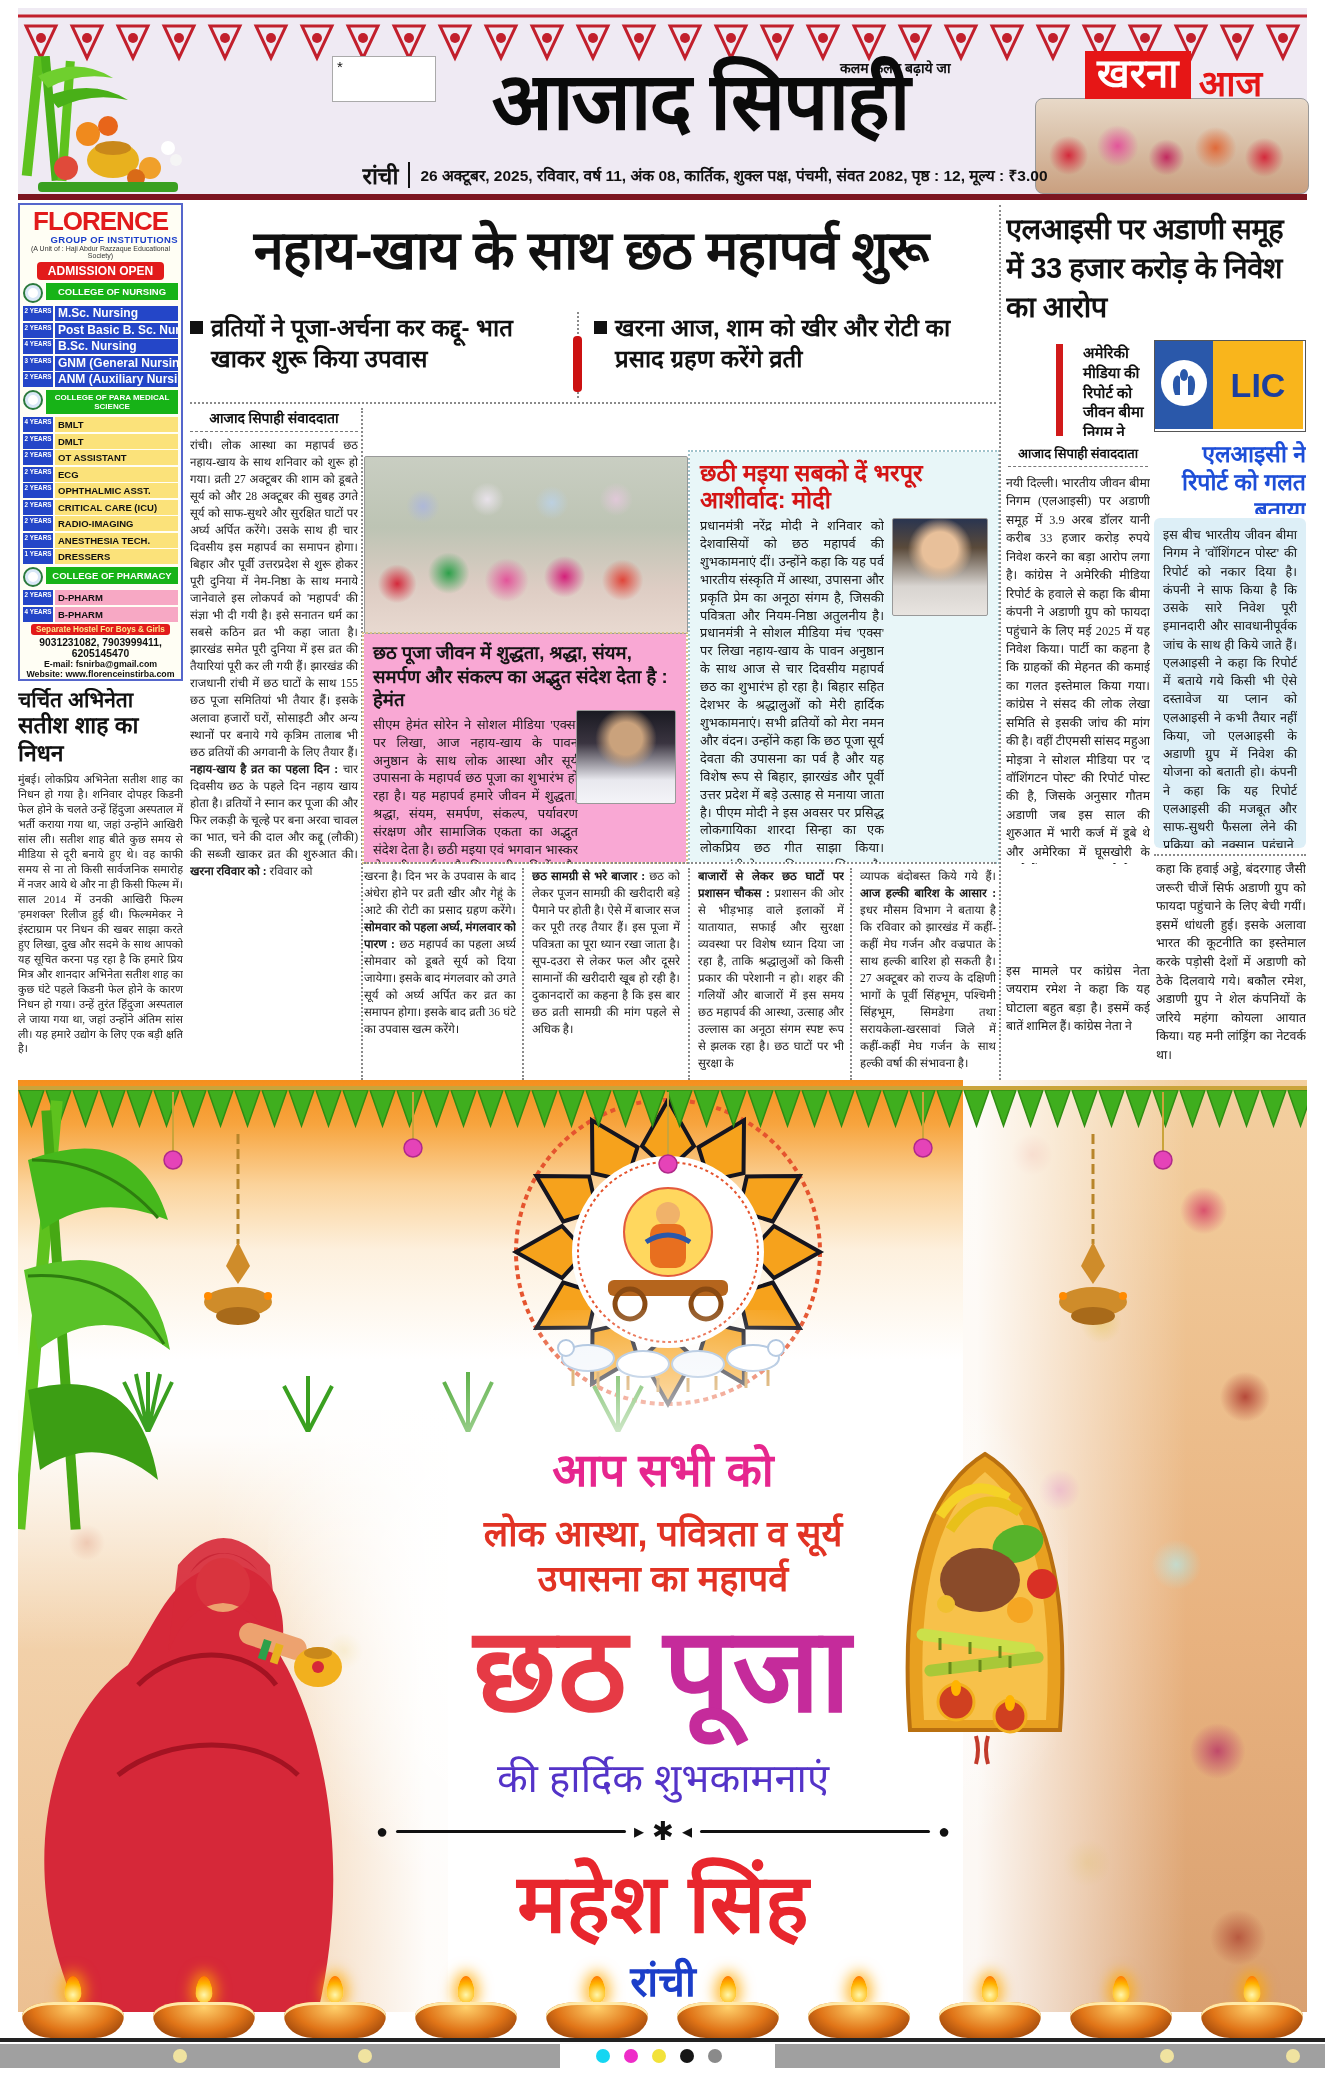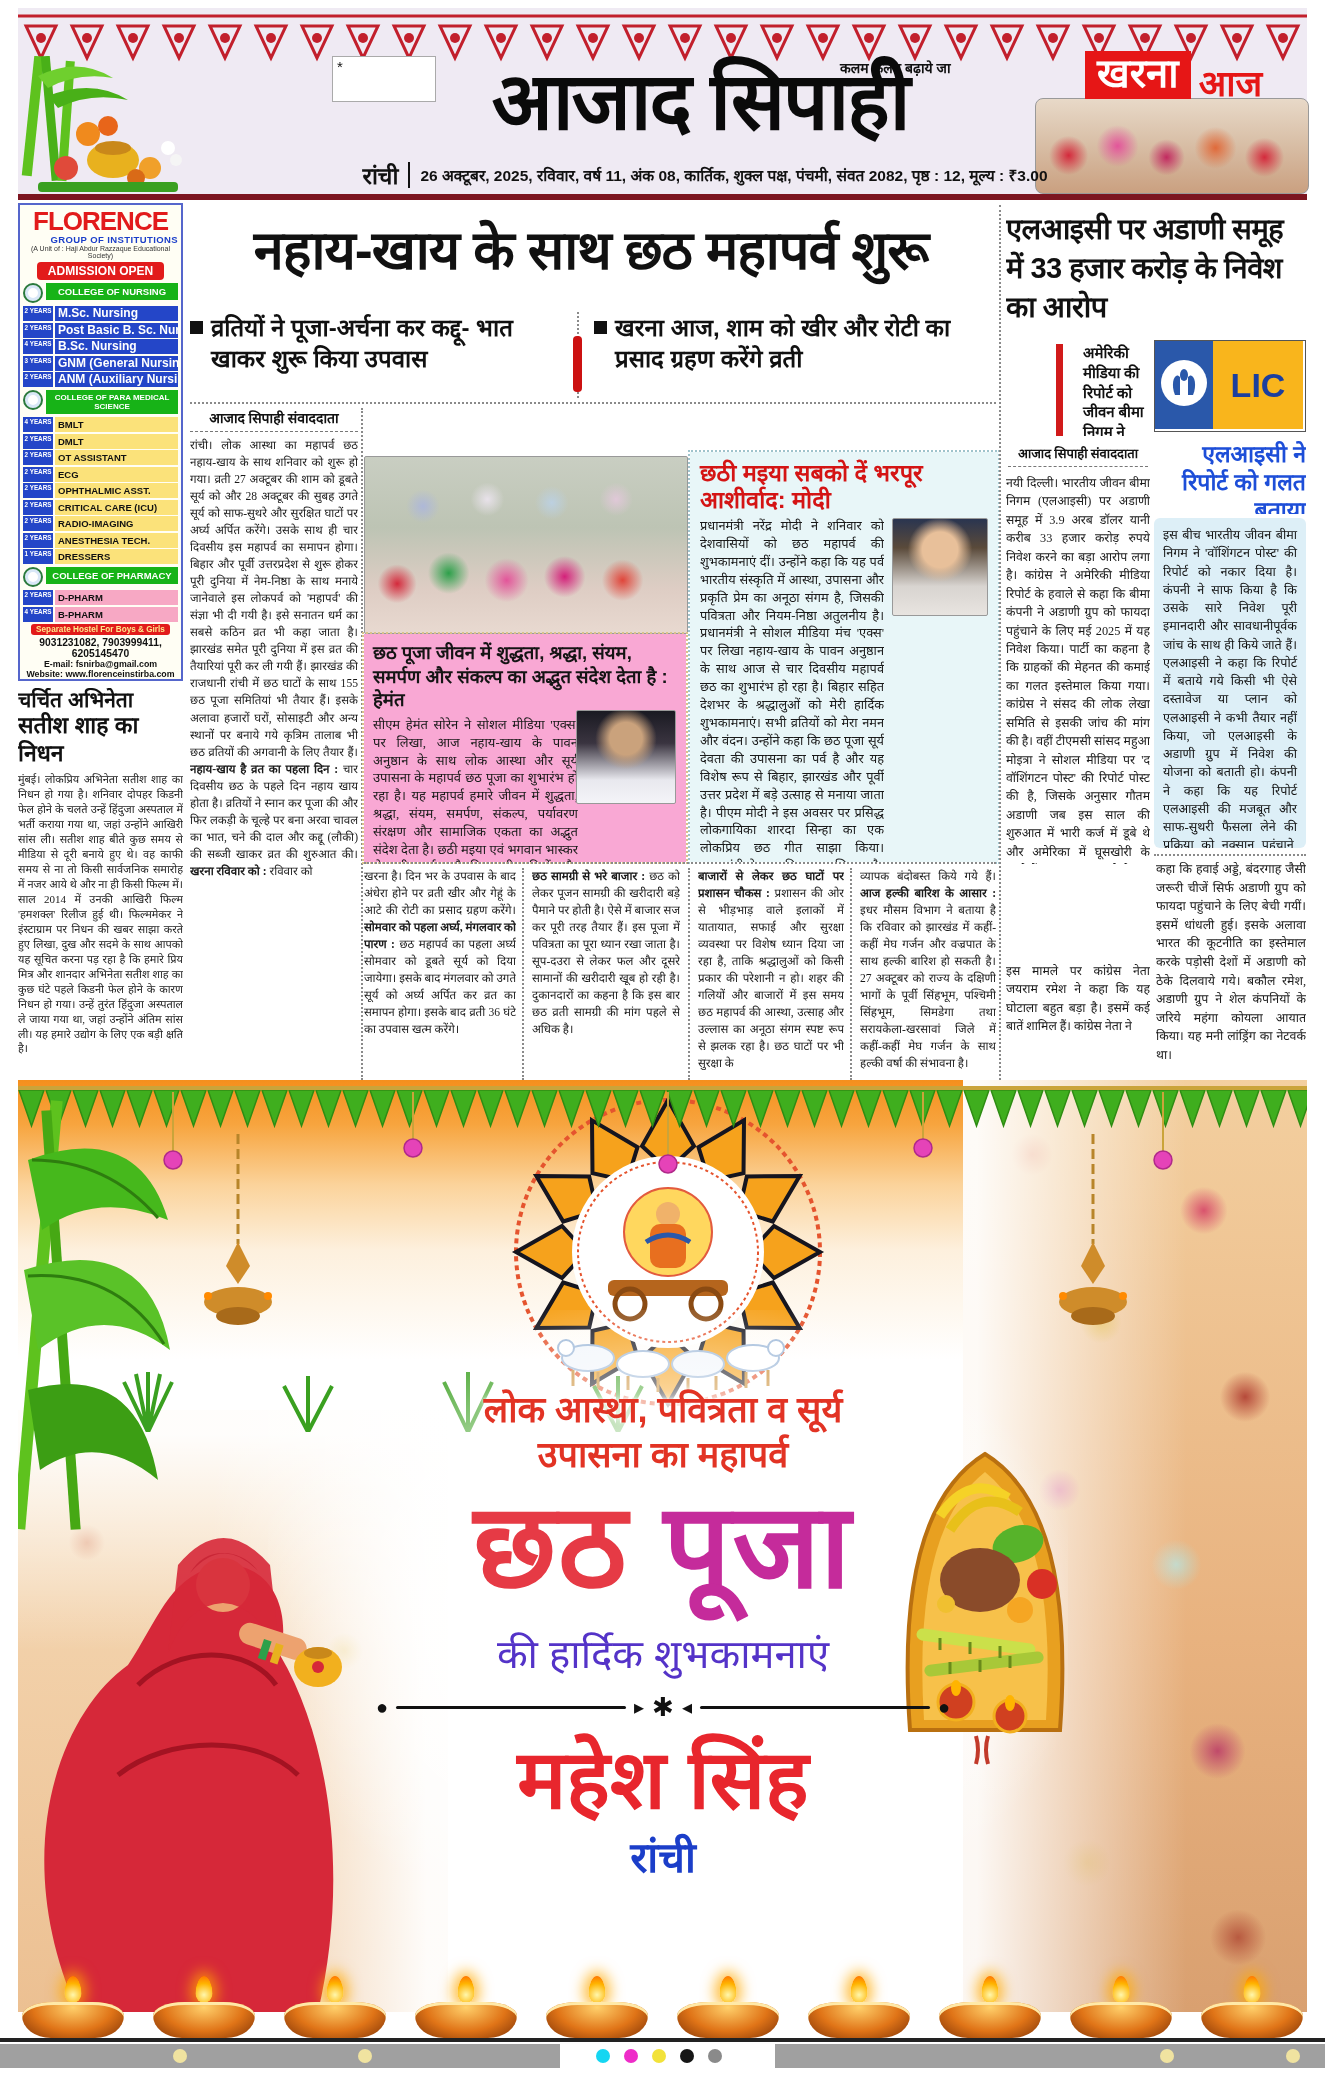--- a/index.html
+++ b/index.html
@@ -509,20 +509,21 @@
         </g>
         <circle cx="76" cy="282" r="18" fill="#d04020" stroke="#f2b01e" stroke-width="3"></circle>
         <circle cx="130" cy="296" r="16" fill="#d04020" stroke="#f2b01e" stroke-width="3"></circle>
         <ellipse cx="76" cy="268" rx="5" ry="8" fill="#ffb400"></ellipse>
         <ellipse cx="130" cy="283" rx="5" ry="8" fill="#ffb400"></ellipse>
         <path d="M96 316 q4 14 0 28 M108 316 q-4 14 0 28" stroke="#c23a2a" stroke-width="4" fill="none"></path>
       </svg>
     </div>
 
     <div class="abs" style="left:295px;top:295px;width:700px;text-align:center;">
+      <div class="ad-line1" style="margin-top:62px;">आप सभी को</div>
       <div class="ad-line23" style="margin-top:12px;">लोक आस्था, पवित्रता व सूर्य</div>
       <div class="ad-line23">उपासना का महापर्व</div>
       <div class="ad-big" style="margin-top:8px;">
         <span style="color:#e63a45;">छठ</span>
         <span style="color:#c52b9b;">पूजा</span>
       </div>
       <div class="ad-line4" style="margin-top:16px;">की हार्दिक शुभकामनाएं</div>
       <div class="orndiv" style="margin-top:12px;">
         <span>●</span>
           <span class="ornline"></span>

